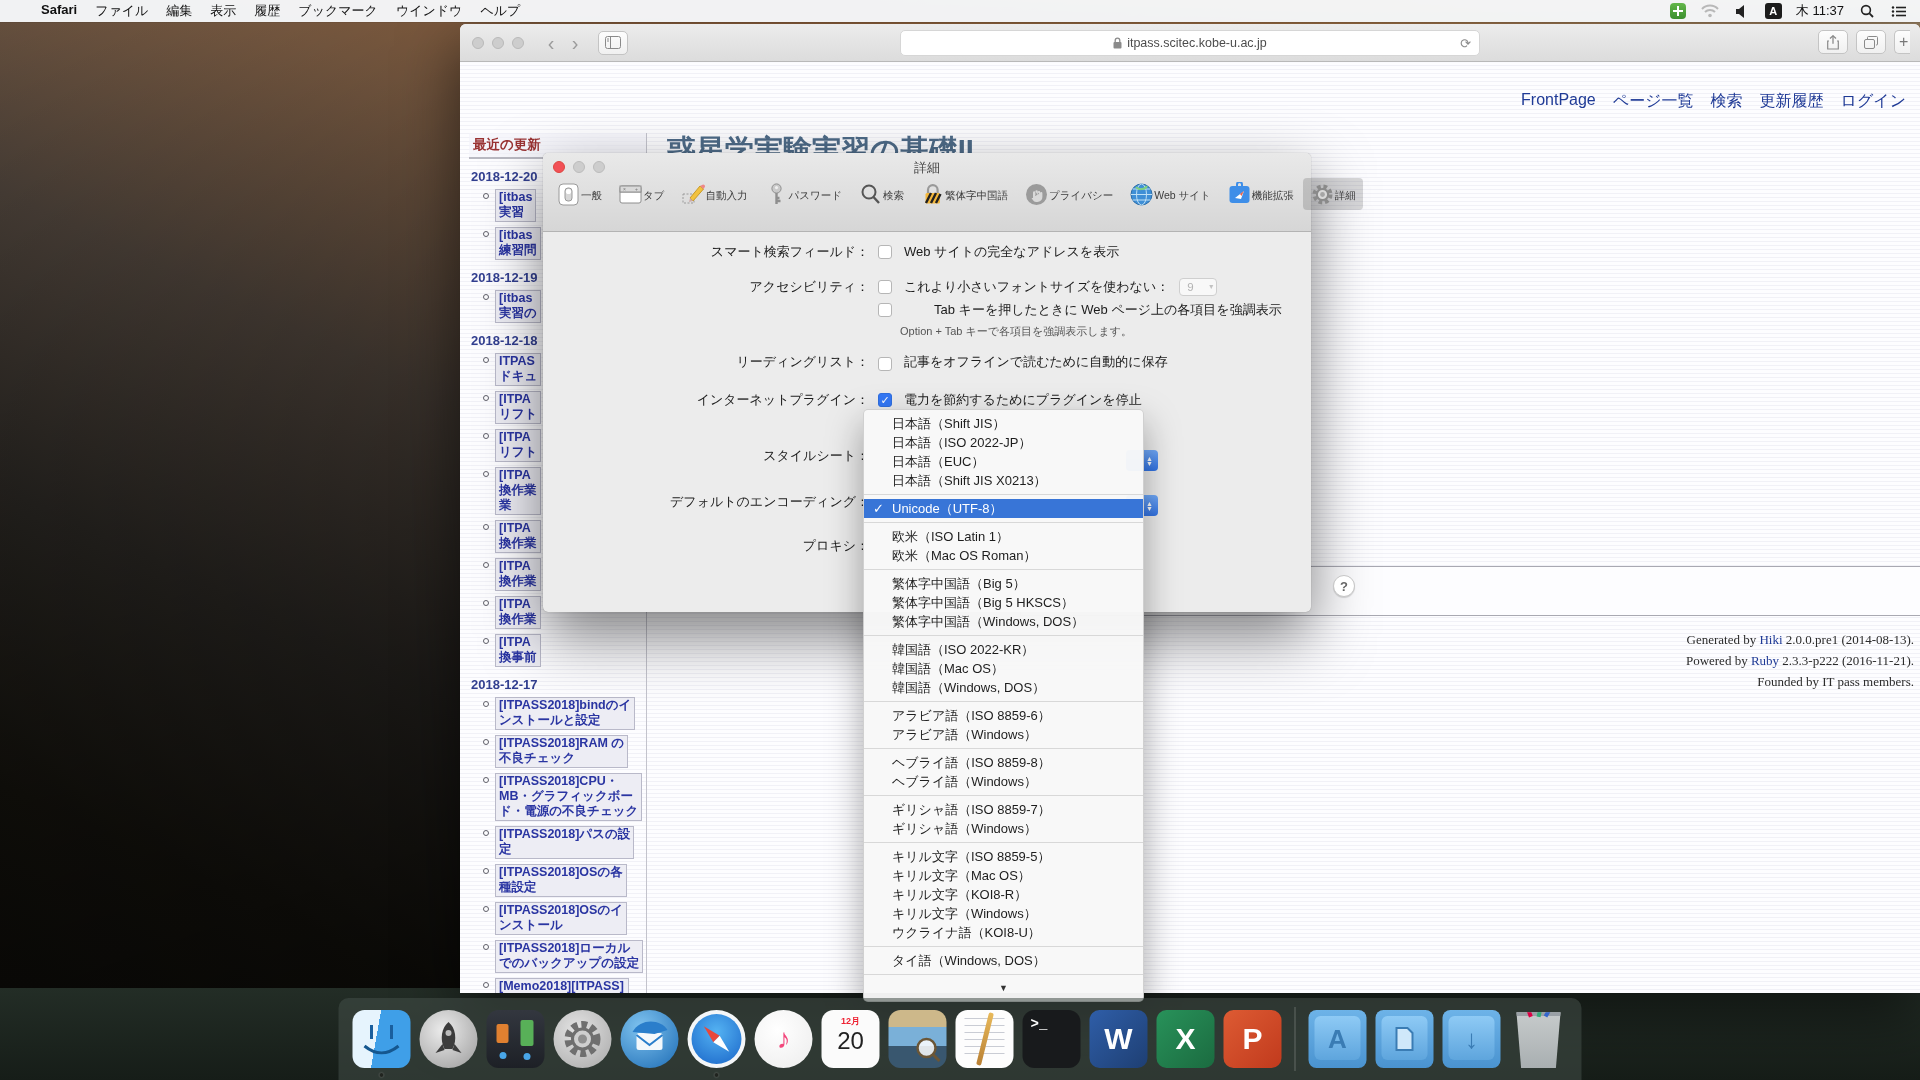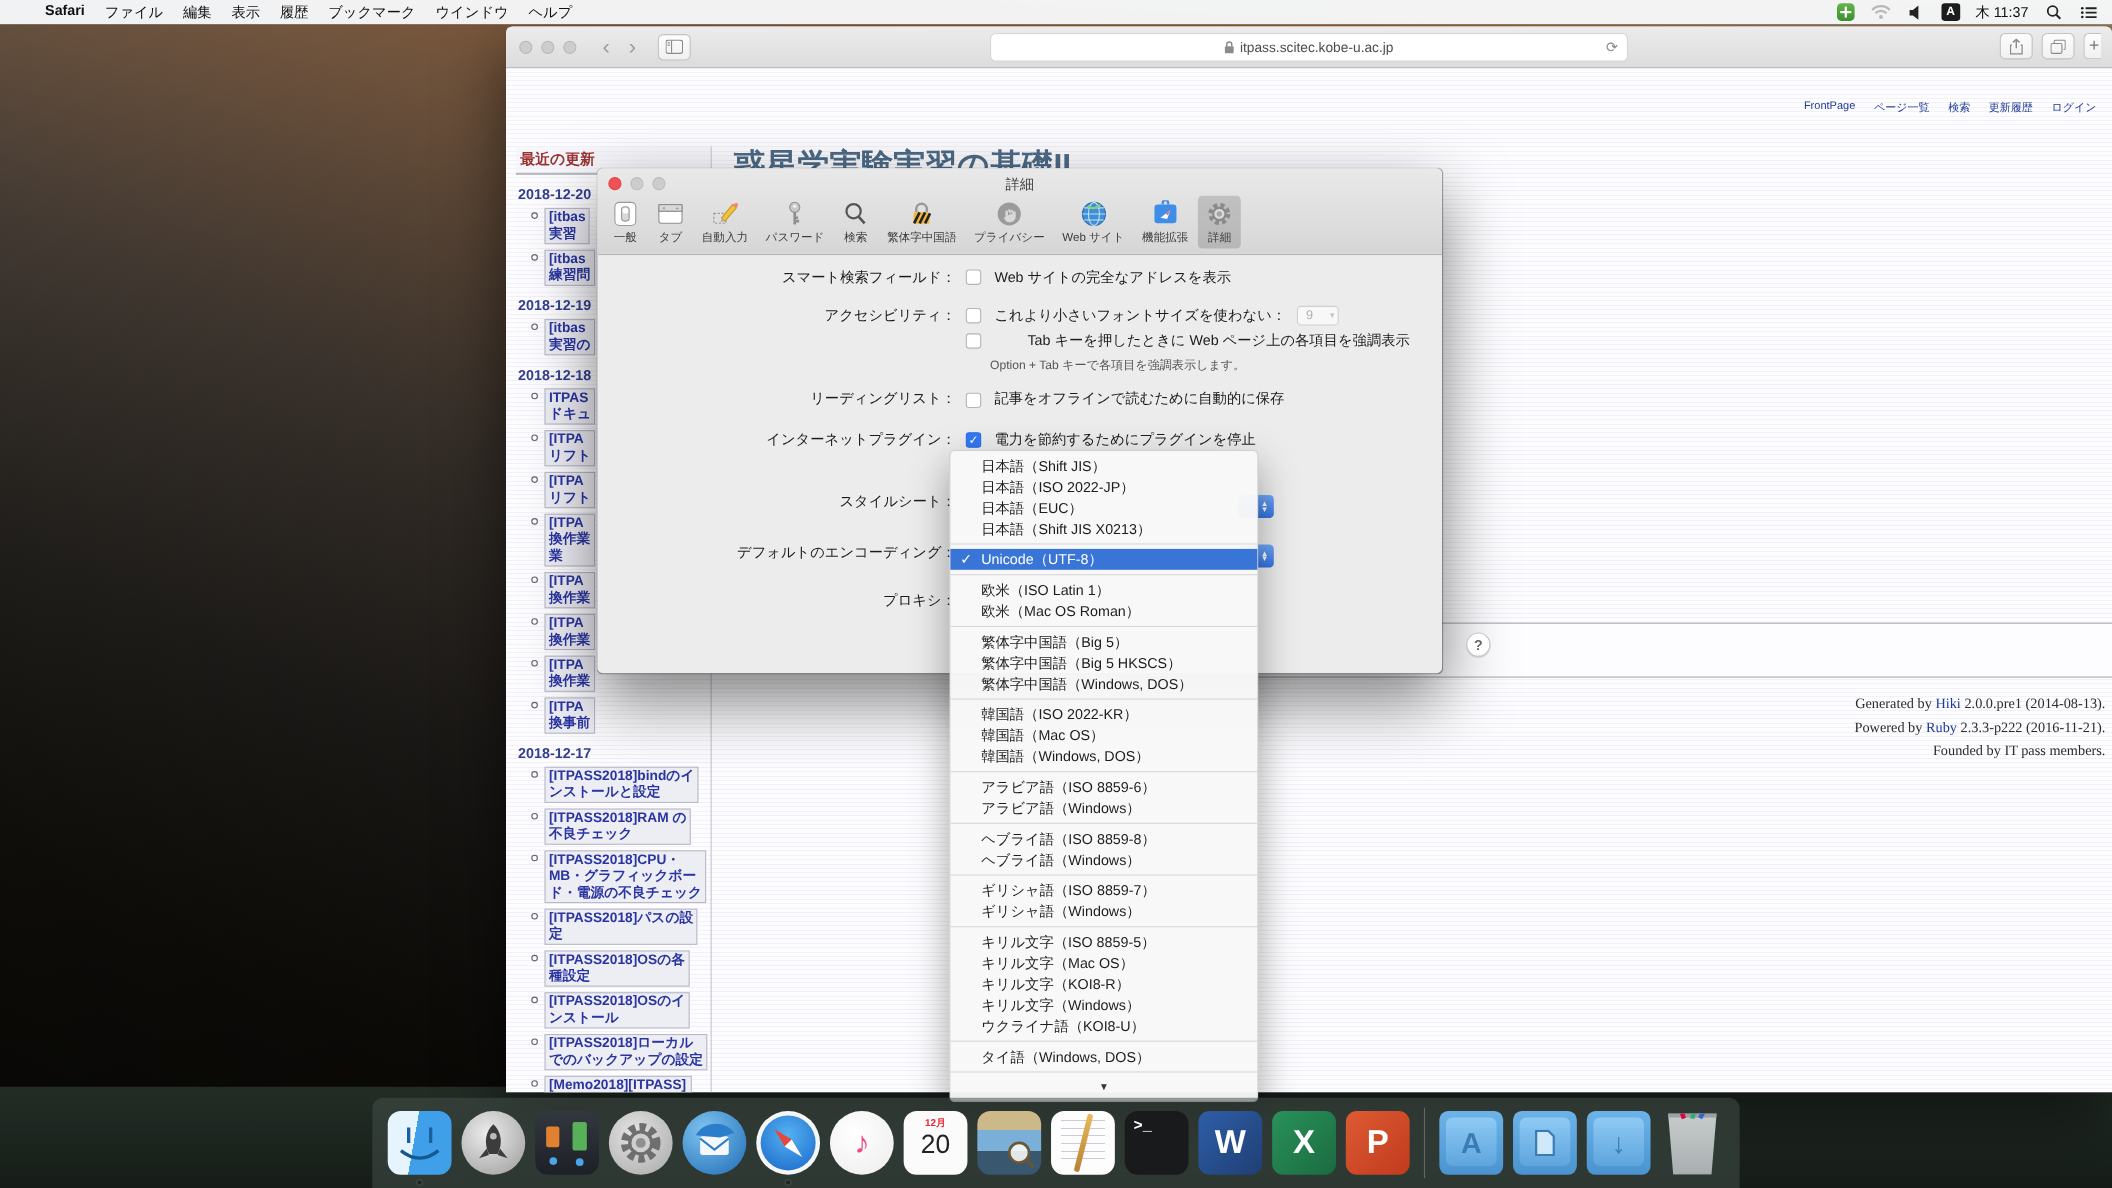--- a/index.html
+++ b/index.html
@@ -44,21 +44,21 @@
     border:1px solid #d6d6d6; border-radius:5px; display:flex; align-items:center; justify-content:center;
     font-size:12.5px; color:#4c4c4c; gap:5px; }
   .reload { position:absolute; right:8px; color:#8b8b8b; font-size:13px; }
   .right-tbbtns { position:absolute; right:10px; top:6px; display:flex; gap:8px; }
   .right-tbbtns .tbbtn { margin-left:0; }
   .plus-half { width:16px; height:24px; border:1px solid #c4c4c4; border-right:none; border-radius:5px 0 0 5px;
     background:linear-gradient(#fdfdfd,#f0f0f0); color:#777; display:flex; align-items:center; padding-left:4px; }
 
   .page { position:absolute; top:39px; left:0; right:0; bottom:0;
     background:repeating-linear-gradient(0deg,#fdfdff 0 3px,#f1f1f7 3px 4px); }
-  .navlinks { position:absolute; top:28px; right:14px; display:flex; gap:17px; font-size:10px; }
+  .navlinks { position:absolute; top:28px; right:14px; display:flex; gap:17px; font-size:16px; }
   .navlinks a { color:#1f3a96; text-decoration:none; }
   .pagetitle { position:absolute; left:207px; top:68px; font-size:29px; font-weight:bold; color:#4d6a87; }
   .contentbox { position:absolute; left:560px; top:503px; width:1346px; height:50px; border:1px solid #a9a9b2; background:#fdfdff; }
   .footer { position:absolute; right:6px; top:566px; text-align:right; font-family:"Liberation Serif","DejaVu Serif",serif;
     font-size:13px; color:#2b2b2b; line-height:21px; }
   .footer a { color:#1f3a96; text-decoration:none; }
 
   
   .sidebar { position:absolute; left:9px; top:70px; width:178px; border-right:1px solid #c3c3cc; padding-bottom:6px; }
   .sb-header { font-size:13.5px; font-weight:bold; color:#9a3333; padding:3px 4px; border-bottom:2px solid #b9b9c2;
@@ -73,21 +73,21 @@
   .prefs { position:absolute; left:543px; top:153px; width:768px; height:459px; z-index:10;
     background:#ececec; border-radius:5px; box-shadow:0 24px 60px rgba(0,0,0,.5), 0 0 1px rgba(0,0,0,.4); }
   .prefs-chrome { height:79px; background:linear-gradient(#e9e9e9,#d6d6d6); border-bottom:1px solid #b3b3b3;
     border-radius:5px 5px 0 0; position:relative; }
   .prefs-lights { position:absolute; left:10px; top:8px; display:flex; gap:8px; }
   .plight { width:12px; height:12px; border-radius:50%; }
   .plight.red { background:#f25056; border:1px solid #dd4640; }
   .plight.dim { background:#cdcdcd; border:1px solid #bcbcbc; }
   .prefs-title { text-align:center; font-size:13px; color:#444; padding-top:6px; }
   .prefs-toolbar { position:absolute; left:6px; top:25px; display:flex; align-items:flex-end; gap:2px; }
-  .pt-item { display:flex; flex-direction:column; align-items:center; padding:4px 7px 3px; border-radius:4px; }
+  .pt-item { display:flex; flex-direction:row; align-items:center; padding:4px 7px 3px; border-radius:4px; }
   .pt-item.selected { background:rgba(0,0,0,.15); }
   .pt-item svg { width:25px; height:25px; }
   .pt-label { font-size:10.5px; color:#3c3c3c; margin-top:2px; white-space:nowrap; }
   .prow { position:absolute; left:0; right:0; display:flex; align-items:flex-start; font-size:13px; color:#1b1b1b; }
   .prow-label { width:326px; text-align:right; flex:none; font-size:13px; color:#1b1b1b; }
   .prow-ctrl { margin-left:9px; display:flex; align-items:center; gap:6px; }
   .cbox { width:14px; height:14px; border:1px solid #b6b6b6; border-radius:3px; background:#fff; flex:none;
     display:flex; align-items:center; justify-content:center; margin-right:6px; }
   .cbox.checked { background:#3478f6; border-color:#2f6fe0; color:#fff; font-size:11px; font-weight:bold; }
   .mini-select { width:38px; height:18px; border:1px solid #cfcfcf; border-radius:4px; background:#f8f8f8;

